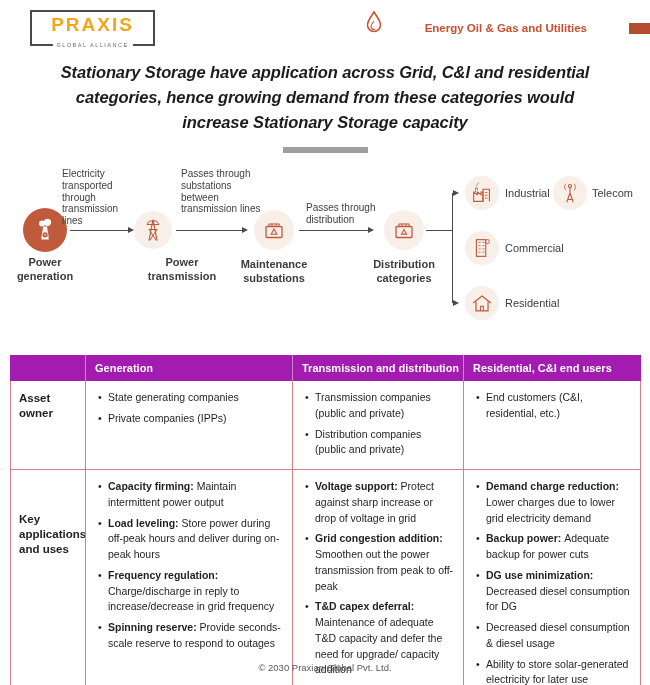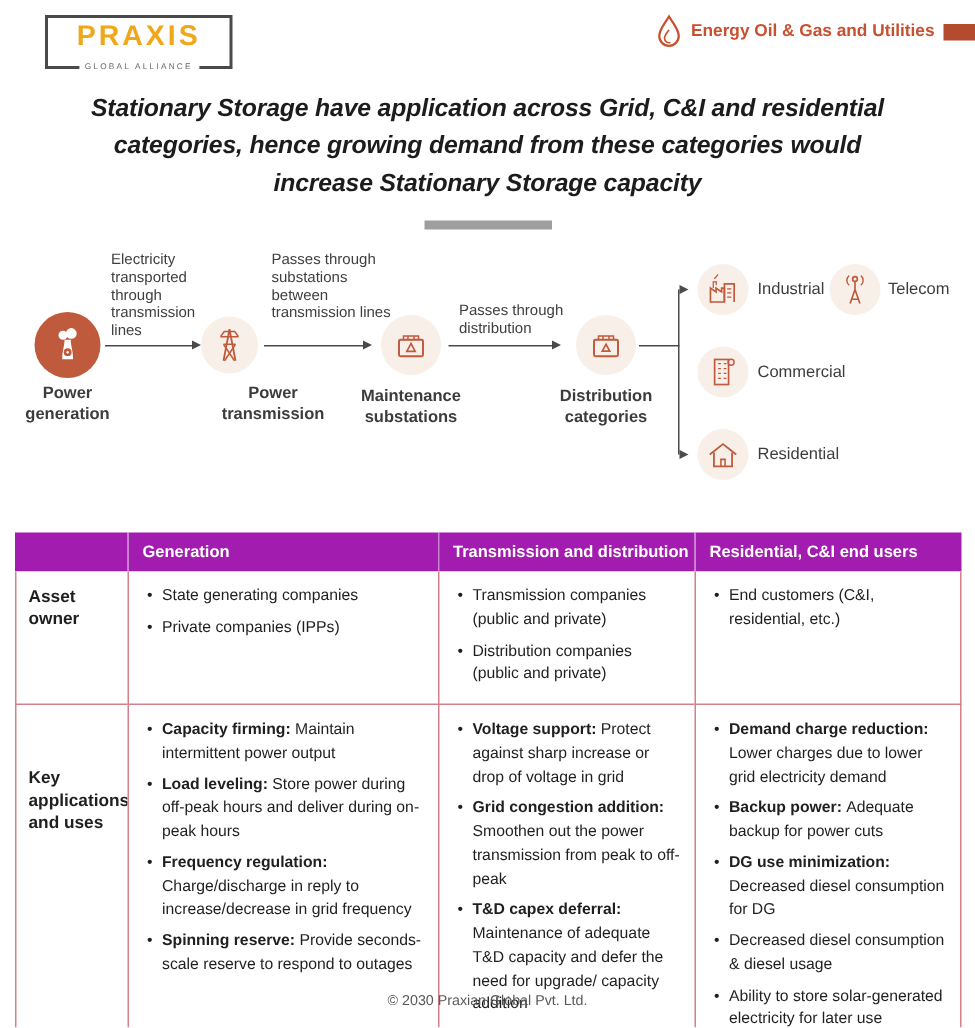--- a/index.html
+++ b/index.html
@@ -6,21 +6,21 @@
   html,body { background:#fff; }
   body { font-family:"Liberation Sans", sans-serif; }
   .page { position:relative; width:650px; height:685px; background:#fff; overflow:hidden; }
 
   
   .logo-box { position:absolute; left:18px; top:10px; width:125px; height:36px;
     border:2px solid #4a4a4a; text-align:center;margin-left:12px; }
   .logo-name { color:#f2a71b; font-weight:bold; font-size:19px; letter-spacing:2px; line-height:26px; }
   .logo-sub { position:absolute; left:50%; bottom:-4px; transform:translateX(-50%);
     background:#fff; padding:0 4px; font-size:5.5px; letter-spacing:1.5px; color:#6b6b6b; white-space:nowrap; }
-  .sector { position:absolute; right:0; top:8px; height:26px; display:flex; align-items:center; }
+  .sector { position:absolute; right:0; top:8px; height:26px; display:flex; align-items:flex-end;gap:36px; }
   .sector-label { color:#c8502e; font-weight:bold; font-size:11.5px; margin-left:5px; }
   .sector-badge { width:21px; height:11px; background:#b44a2e; margin-left:6px; }
 
   
   .title { position:absolute; left:15px; top:60px; width:620px; text-align:center;
     font-size:16.5px; font-weight:bold; font-style:italic; color:#1c1c1c;
     line-height:1.5; white-space:pre-line; letter-spacing:-0.1px; }
   .title-bar { position:absolute; left:283px; top:147px; width:85px; height:6px; background:#9e9e9e; }
 
   
@@ -88,21 +88,21 @@
       <svg class="icon-svg" width="28" height="28" viewBox="0 0 28 28">
         <circle cx="11" cy="7.5" r="3" fill="#fff"></circle>
         <circle cx="16.5" cy="6.3" r="3.6" fill="#fff"></circle>
         <path d="M10.5 23.5 C10.5 17.5 12 15 12 10.5 h4.2 C16.2 15 17.7 17.5 17.7 23.5 Z" fill="#fff"></path>
         <circle cx="14.1" cy="18.8" r="2.6" fill="#c05a3c"></circle>
         <circle cx="14.1" cy="18.8" r="0.8" fill="#fff"></circle>
       </svg>
     </div>
     <div class="abs stage-label" style="left:9px; top:94px; width:72px;">Power generation</div>
 
-    <div class="abs arrow-label" style="left:74px; top:6px; width:78px;">Electricity transported through transmission lines</div>
+    <div class="abs arrow-label" style="left:62px; top:6px; width:78px;">Electricity transported through transmission lines</div>
     <div class="abs flow-line" style="left:70px; top:68px; width:58px; height:1px;"></div>
     <div class="abs arrow-head" style="left:128px; top:64.5px;"></div>
 
     <div class="abs stage-circle light" style="left:134px; top:49px; width:38px; height:38px;">
       <svg class="icon-svg" width="28" height="28" viewBox="0 0 28 28" fill="none" stroke="#c05a3c" stroke-width="1.2">
         <path d="M14 3.5 L10 24.5 M14 3.5 L18 24.5"></path>
         <path d="M8 8.5 H20 M8 8.5 L10.5 5 H17.5 L20 8.5" stroke-width="1"></path>
         <path d="M10 13.5 H18 M10 13.5 L17.3 24.5 M18 13.5 L10.7 24.5" stroke-width="1"></path>
       </svg>
     </div>

